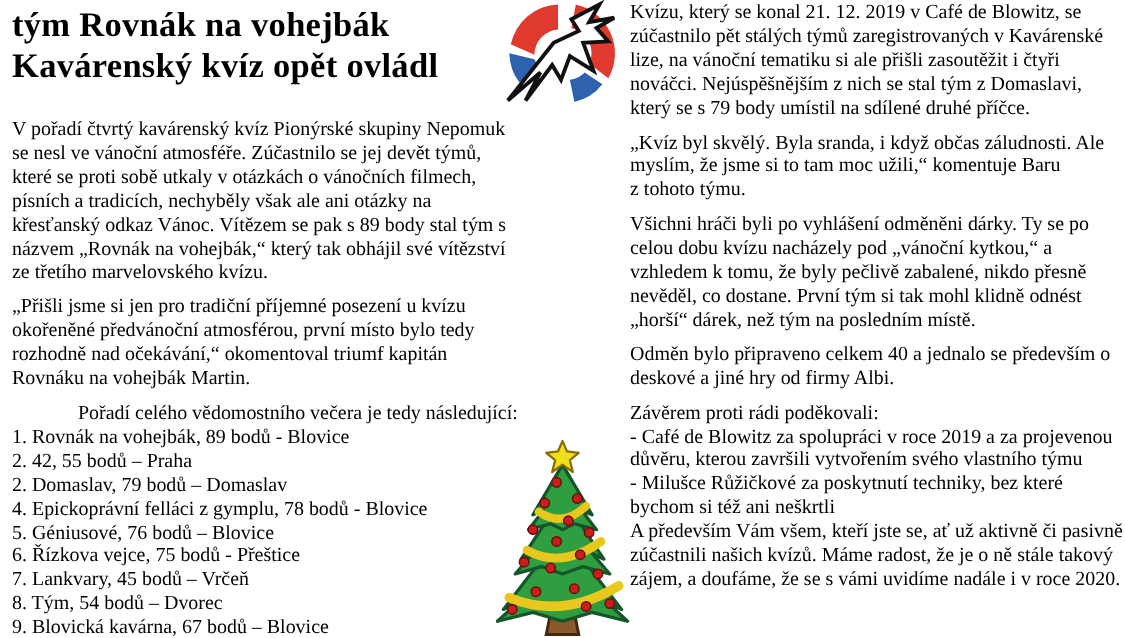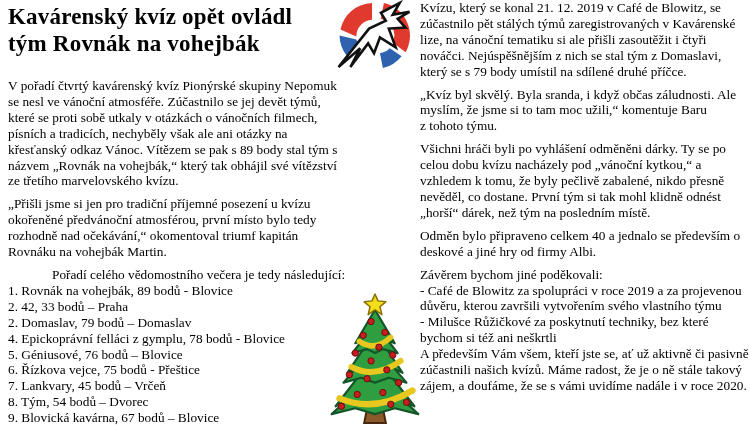--- a/index.html
+++ b/index.html
@@ -29,56 +29,56 @@
   .thanks div{margin:0;}
   .logo{position:absolute;left:336px;top:0px;width:78px;height:69px;}
   .tree{position:absolute;left:327px;top:292px;width:96px;height:133px;}
 </style>
 </head>
 <body>
 
 <div class="page">
 
   <div class="title">
+    <div>tým Rovnák na vohejbák</div>
     <div>Kavárenský kvíz opět ovládl</div>
-    <div>tým Rovnák na vohejbák</div>
   </div>
 
   <svg class="logo" viewBox="0 0 78 70" aria-hidden="true">
     <path d="M36,3 A34,34 0 0 0 4,30 L20,37 A17,17 0 0 1 36,20 Z" fill="#e0392e" stroke="none" stroke-linejoin="round"></path>
     <path d="M3,36 A34,34 0 0 0 10,56 L24,46 A17,17 0 0 1 20,40 Z" fill="#2e62ae"></path>
     <path d="M48,3 A34,34 0 0 1 70,53 L57,43 A17,17 0 0 0 45,19 Z" fill="#e0392e"></path>
     <path d="M66,57 A34,34 0 0 1 47,69 L44,54 A17,17 0 0 0 54,49 Z" fill="#2e62ae"></path>
     <path d="M74,12 L57,15 L64,3 L45,13 L50,21 L33,29 L2,68 L24,49 L14,68 L32,44 L38,54 L44,38 L60,48 L53,29 L70,28 L62,19 Z" fill="#ffffff" stroke="#111111" stroke-width="2.6" stroke-linejoin="miter"></path>
   </svg>
 
   <div class="col col-left">
     <p>V pořadí čtvrtý kavárenský kvíz Pionýrské skupiny Nepomuk se nesl ve vánoční atmosféře. Zúčastnilo se jej devět týmů, které se proti sobě utkaly v otázkách o vánočních filmech, písních a tradicích, nechyběly však ale ani otázky na křesťanský odkaz Vánoc. Vítězem se pak s 89 body stal tým s názvem „Rovnák na vohejbák,“ který tak obhájil své vítězství ze třetího marvelovského kvízu.</p>
     <p>„Přišli jsme si jen pro tradiční příjemné posezení u kvízu okořeněné předvánoční atmosférou, první místo bylo tedy rozhodně nad očekávání,“ okomentoval triumf kapitán Rovnáku na vohejbák Martin.</p>
     <div class="ranking-intro">Pořadí celého vědomostního večera je tedy následující:</div>
     <div>
       <div class="ranking-item">1. Rovnák na vohejbák, 89 bodů - Blovice</div>
-      <div class="ranking-item">2. 42, 33 bodů – Praha</div>
+      <div class="ranking-item">2. 42, 55 bodů – Praha</div>
       <div class="ranking-item">2. Domaslav, 79 bodů – Domaslav</div>
       <div class="ranking-item">4. Epickoprávní felláci z gymplu, 78 bodů - Blovice</div>
       <div class="ranking-item">5. Géniusové, 76 bodů – Blovice</div>
       <div class="ranking-item">6. Řízkova vejce, 75 bodů - Přeštice</div>
       <div class="ranking-item">7. Lankvary, 45 bodů – Vrčeň</div>
       <div class="ranking-item">8. Tým, 54 bodů – Dvorec</div>
       <div class="ranking-item">9. Blovická kavárna, 67 bodů – Blovice</div>
     </div>
   </div>
 
   <div class="col col-right">
     <p>Kvízu, který se konal 21. 12. 2019 v Café de Blowitz, se zúčastnilo pět stálých týmů zaregistrovaných v Kavárenské lize, na vánoční tematiku si ale přišli zasoutěžit i čtyři nováčci. Nejúspěšnějším z nich se stal tým z&nbsp;Domaslavi, který se s 79 body umístil na sdílené druhé příčce.</p>
     <p>„Kvíz byl skvělý. Byla sranda, i když občas záludnosti. Ale myslím, že jsme si to tam moc užili,“ komentuje Baru z&nbsp;tohoto týmu.</p>
     <p>Všichni hráči byli po vyhlášení odměněni dárky. Ty se po celou dobu kvízu nacházely pod „vánoční kytkou,“ a vzhledem k tomu, že byly pečlivě zabalené, nikdo přesně nevěděl, co dostane. První tým si tak mohl klidně odnést „horší“ dárek, než tým na posledním místě.</p>
     <p>Odměn bylo připraveno celkem 40 a jednalo se především o deskové a jiné hry od firmy Albi.</p>
     <div class="thanks">
-      <div>Závěrem bychom jiné poděkovali:</div>
+      <div>Závěrem proti rádi poděkovali:</div>
       <div>- Café de Blowitz za spolupráci v roce 2019 a za projevenou důvěru, kterou završili vytvořením svého vlastního týmu</div>
       <div>- Milušce Růžičkové za poskytnutí techniky, bez které bychom si též ani neškrtli</div>
       <div>A především Vám všem, kteří jste se, ať už aktivně či pasivně zúčastnili našich kvízů. Máme radost, že je o ně stále takový zájem, a doufáme, že se s vámi uvidíme nadále i v roce 2020.</div>
     </div>
   </div>
 
   <svg class="tree" viewBox="0 0 96 135" aria-hidden="true">
     <path d="M40,118 L56,118 L59,133 L37,133 Z" fill="#8a5a2b" stroke="#47280e" stroke-width="2"></path>
     <path d="M48,64 L88,116 L78,111 L92,124 L68,118 L48,124 L28,118 L4,124 L18,111 L8,116 Z" fill="#2e9e41" stroke="#14552a" stroke-width="2.2" stroke-linejoin="round"></path>
     <path d="M48,40 L76,82 L68,78 L80,92 L62,87 L48,92 L34,87 L16,92 L28,78 L20,82 Z" fill="#2e9e41" stroke="#14552a" stroke-width="2.2" stroke-linejoin="round"></path>

